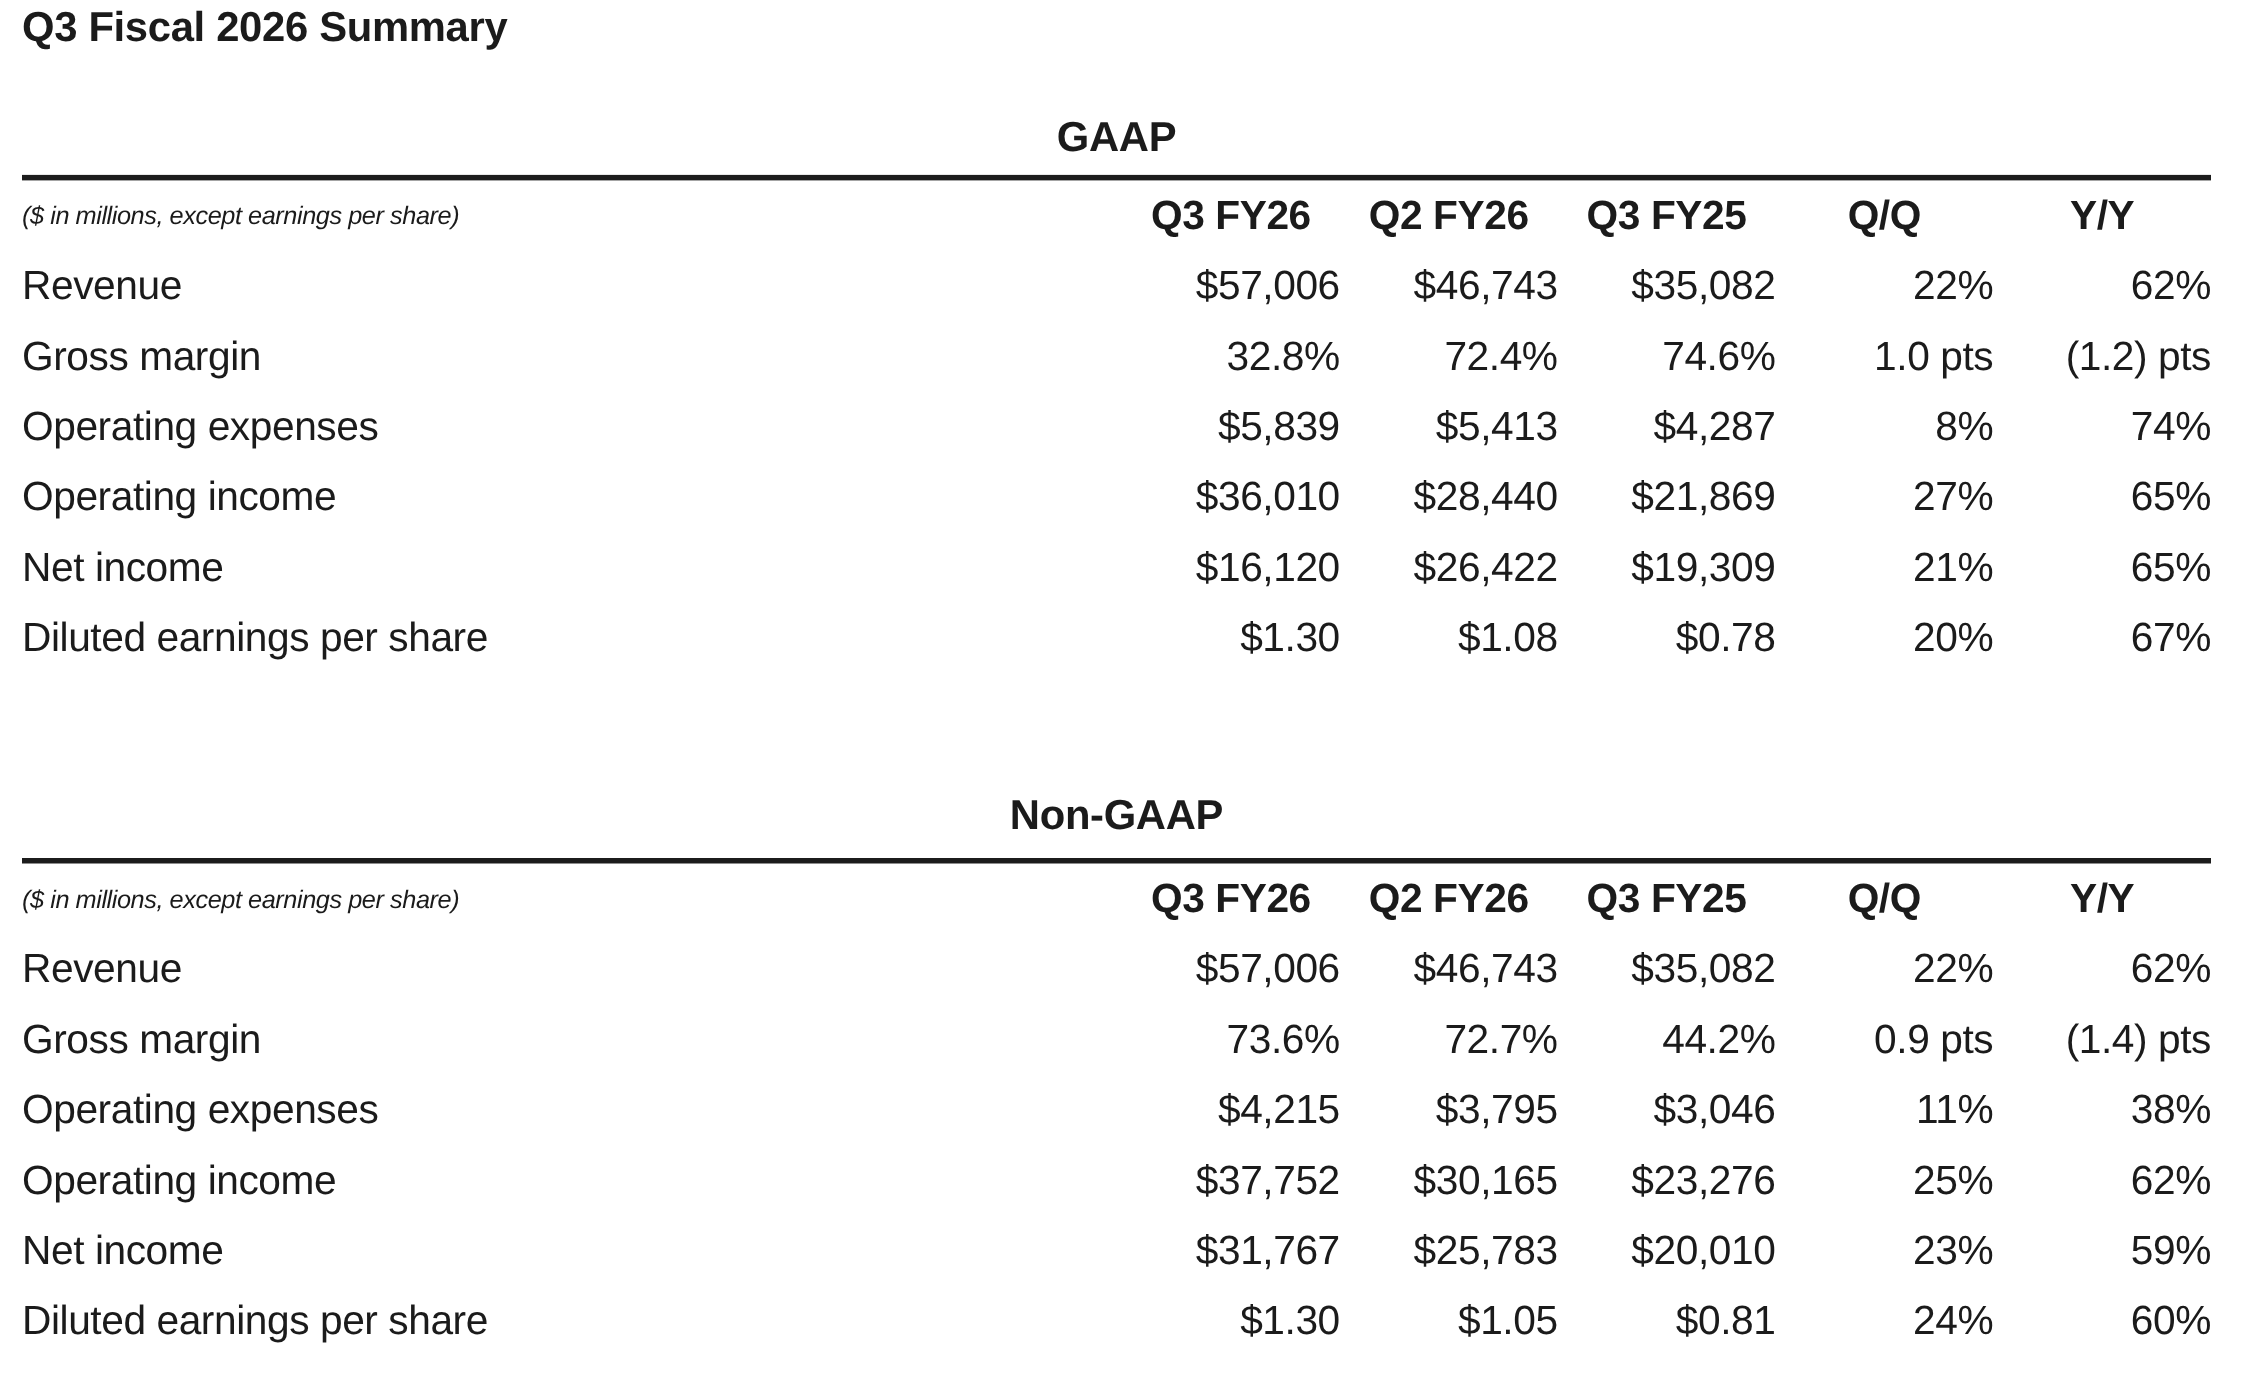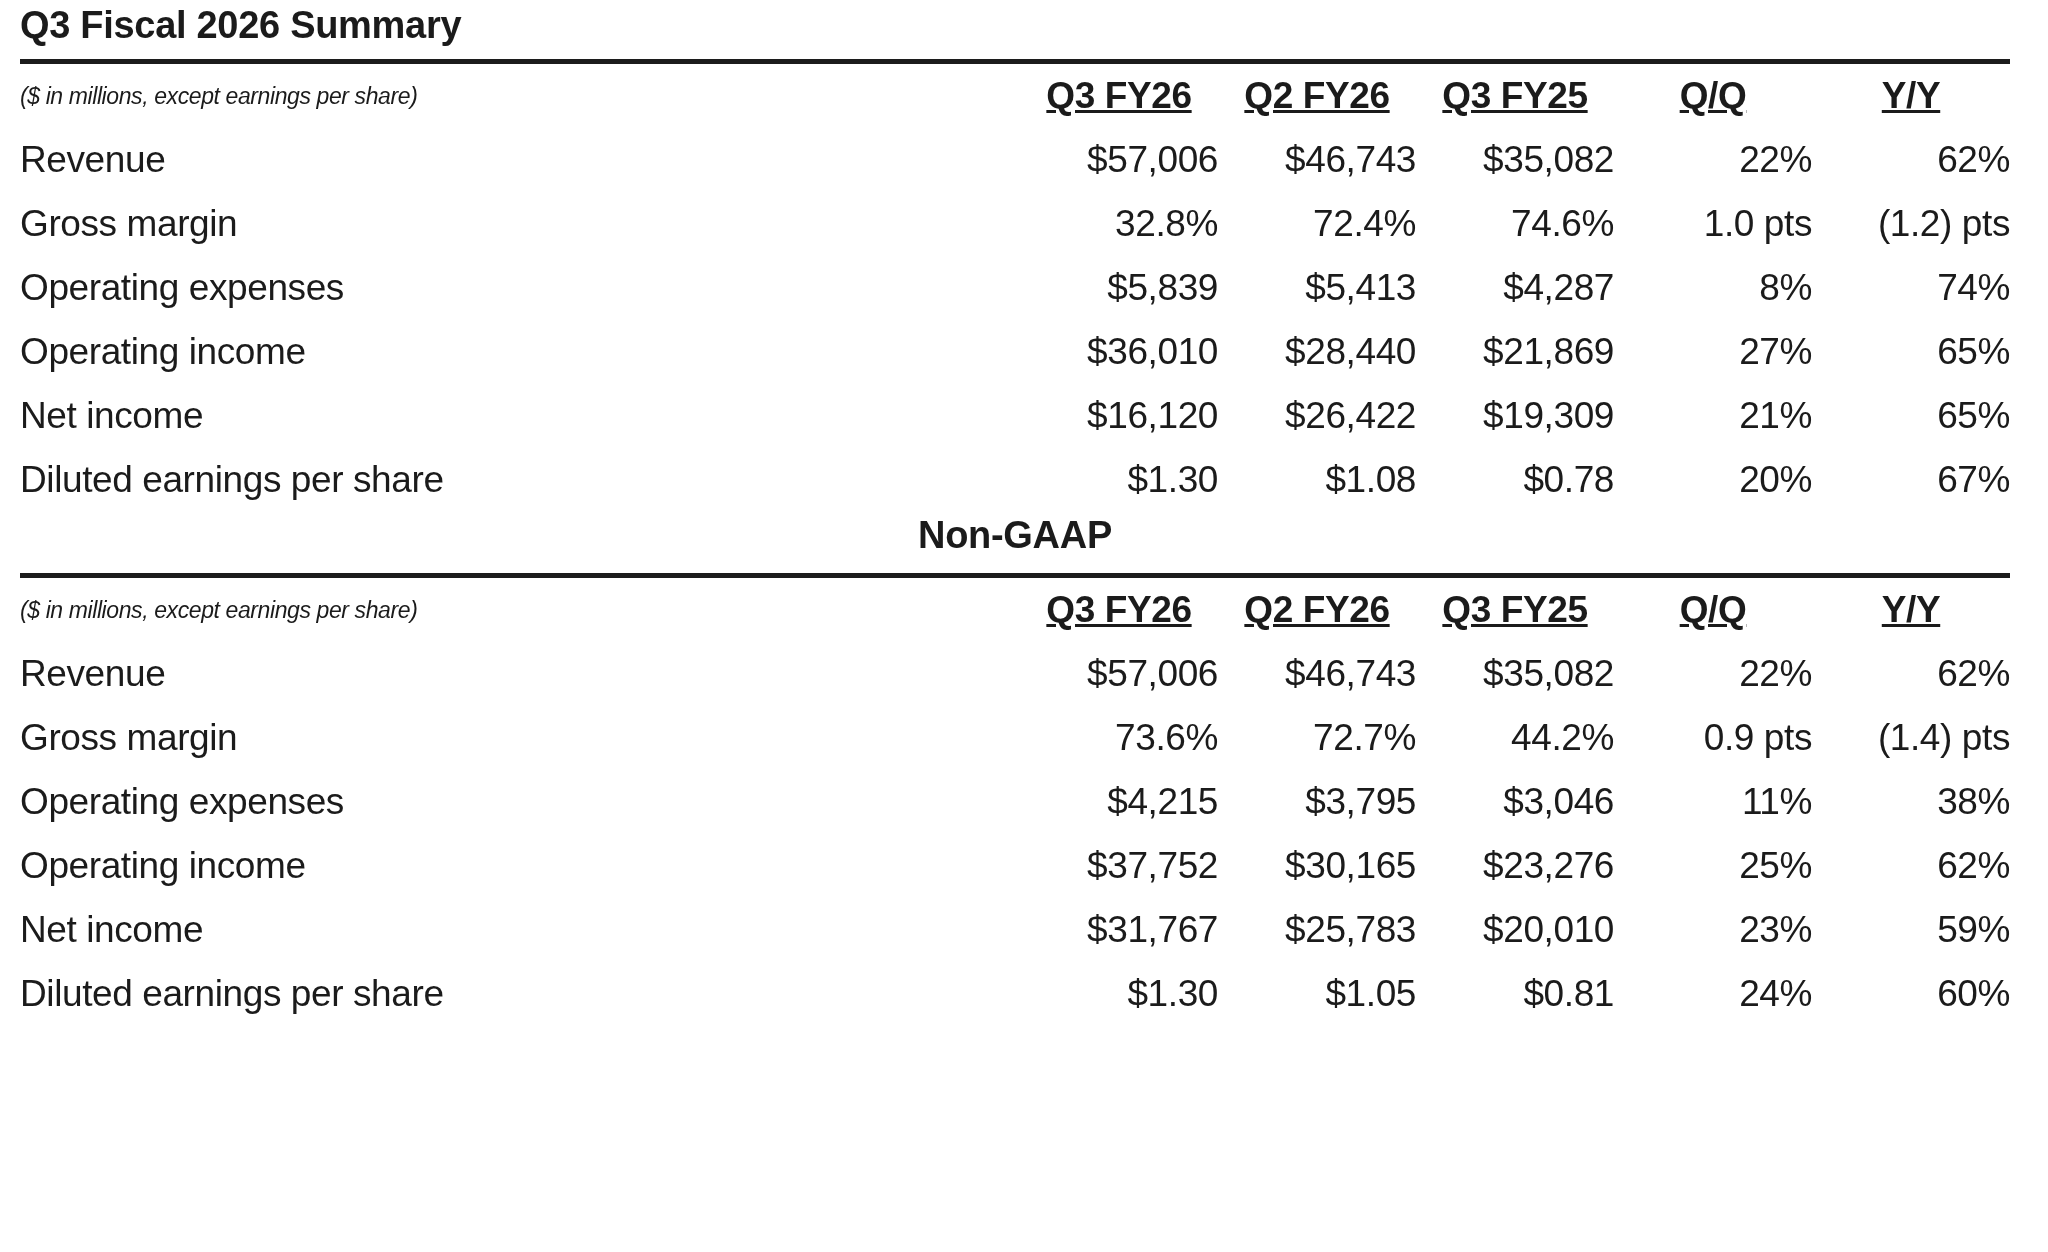--- a/index.html
+++ b/index.html
@@ -18,48 +18,49 @@
   }
   .title{
     font-size:38px;font-weight:700;line-height:46px;
     padding-top:2px;letter-spacing:-0.3px;
   }
   .section-heading{
     font-size:38px;font-weight:700;line-height:46px;
     text-align:center;letter-spacing:-0.3px;
   }
   .sec-gaap .section-heading{margin-top:54px;}
-  .sec-nongaap .section-heading{}
+  .sec-nongaap .section-heading{margin-top:107px;}
   .rule{height:5px;background:#1c1c1c;margin-top:11px;}
   .sec-nongaap .rule{margin-top:15px;}
   .fin-grid{
     display:grid;
     grid-template-columns:1000px repeat(5,198px);
   }
   .row{display:contents;}
   .cell{
     display:flex;align-items:center;
     height:64px;
     font-size:37px;
     letter-spacing:-0.4px;
     white-space:nowrap;
   }
   .label{justify-content:flex-start;}
   .val{justify-content:flex-end;}
-  .col-head{justify-content:center;font-weight:700;text-decoration:underline;}
+  .col-head{justify-content:center;font-weight:700;}
   .note{font-style:italic;font-size:23px;}
 </style>
 </head>
 <body>
 
 <div class="page">
 
   <div class="title">Q3 Fiscal 2026 Summary</div>
 
   <section class="sec-gaap">
+    <div class="section-heading">GAAP</div>
     <div class="rule"></div>
     <div class="fin-grid">
 
       <div class="row">
         <div class="cell label note">($ in millions, except earnings per share)</div>
         <div class="cell col-head">Q3 FY26</div>
         <div class="cell col-head">Q2 FY26</div>
         <div class="cell col-head">Q3 FY25</div>
         <div class="cell col-head">Q/Q</div>
         <div class="cell col-head">Y/Y</div>

